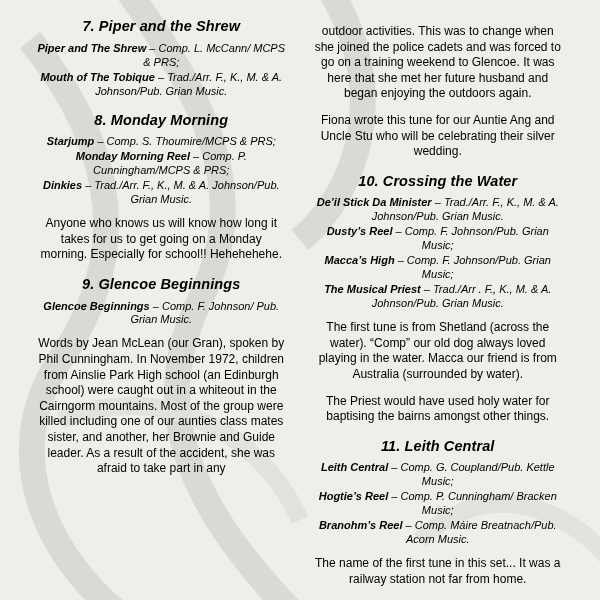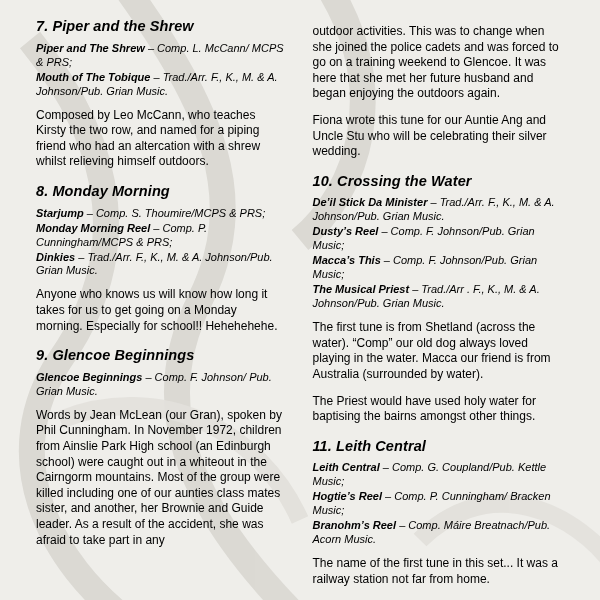--- a/index.html
+++ b/index.html
@@ -24,20 +24,21 @@
   }
   .page {
     position: relative;
     z-index: 1;
     box-sizing: border-box;
     width: 585px;
     height: 600px;
     padding: 18px 22px 10px 36px;
     display: flex;
     gap: 26px;
+    text-align: center;
   }
   .col {
     width: 255px;
     box-sizing: border-box;
   }
   .col-right {
     padding-top: 2px;
   }
   h2.section-title {
     font-size: 14.5px;
@@ -98,21 +99,20 @@
       <div class="tunes">
         <div class="tune">
           <span class="name">Piper and The Shrew</span>
           <span class="credit">– Comp. L. McCann/ MCPS &amp; PRS;</span>
         </div>
         <div class="tune">
           <span class="name">Mouth of The Tobique</span>
           <span class="credit">– Trad./Arr. F., K., M. &amp; A. Johnson/Pub. Grian Music.</span>
         </div>
       </div>
-      <p class="body-text">Composed by Leo McCann, who teaches Kirsty the two row, and named for a piping friend who had an altercation with a shrew whilst relieving himself outdoors.</p>
     </div>
 
     <div class="block">
       <h2 class="section-title">8. Monday Morning</h2>
       <div class="tunes">
         <div class="tune">
           <span class="name">Starjump</span>
           <span class="credit">– Comp. S. Thoumire/MCPS &amp; PRS;</span>
         </div>
         <div class="tune">
@@ -152,21 +152,21 @@
       <div class="tunes">
         <div class="tune">
           <span class="name">De’il Stick Da Minister</span>
           <span class="credit">– Trad./Arr. F., K., M. &amp; A. Johnson/Pub. Grian Music.</span>
         </div>
         <div class="tune">
           <span class="name">Dusty’s Reel</span>
           <span class="credit">– Comp. F. Johnson/Pub. Grian Music;</span>
         </div>
         <div class="tune">
-          <span class="name">Macca’s This</span>
+          <span class="name">Macca’s High</span>
           <span class="credit">– Comp. F. Johnson/Pub. Grian Music;</span>
         </div>
         <div class="tune">
           <span class="name">The Musical Priest</span>
           <span class="credit">– Trad./Arr . F., K., M. &amp; A. Johnson/Pub. Grian Music.</span>
         </div>
       </div>
       <p class="body-text">The first tune is from Shetland (across the water). “Comp” our old dog always loved playing in the water. Macca our friend is from Australia (surrounded by water).</p>
       <p class="body-text">The Priest would have used holy water for baptising the bairns amongst other things.</p>
     </div>

